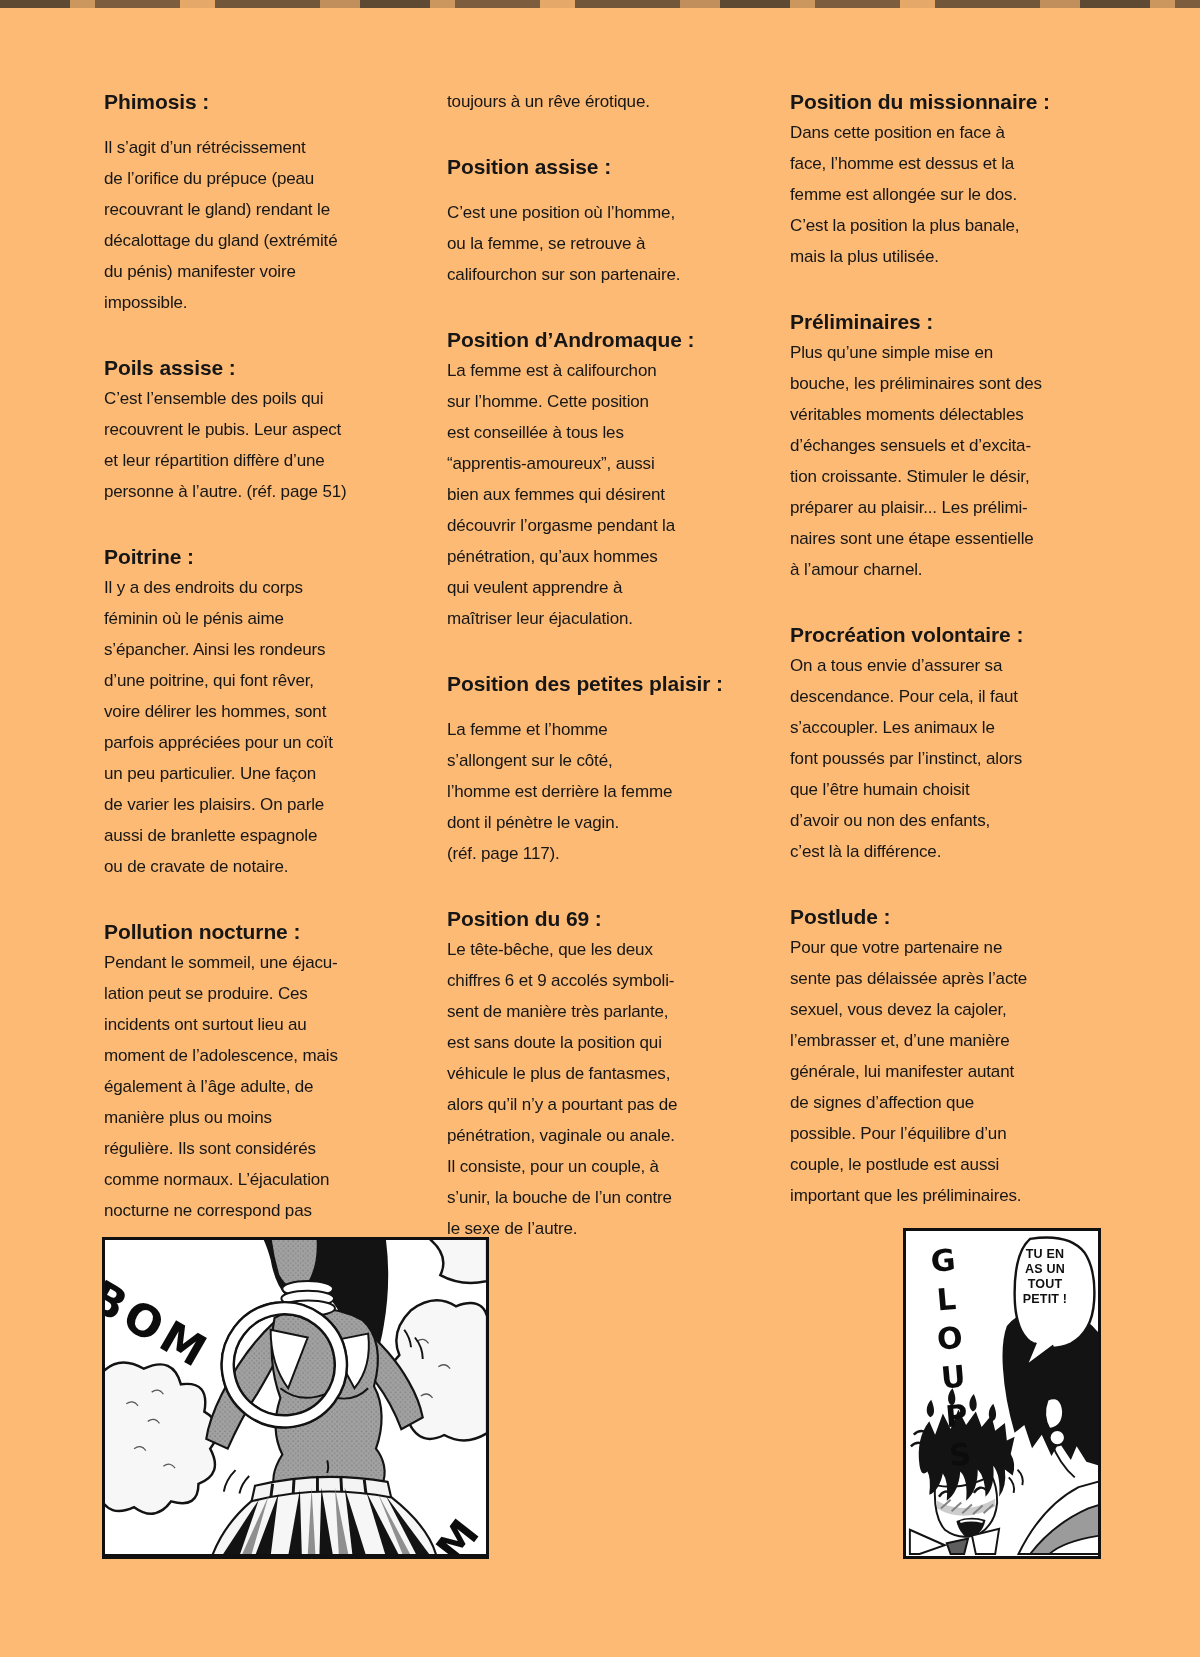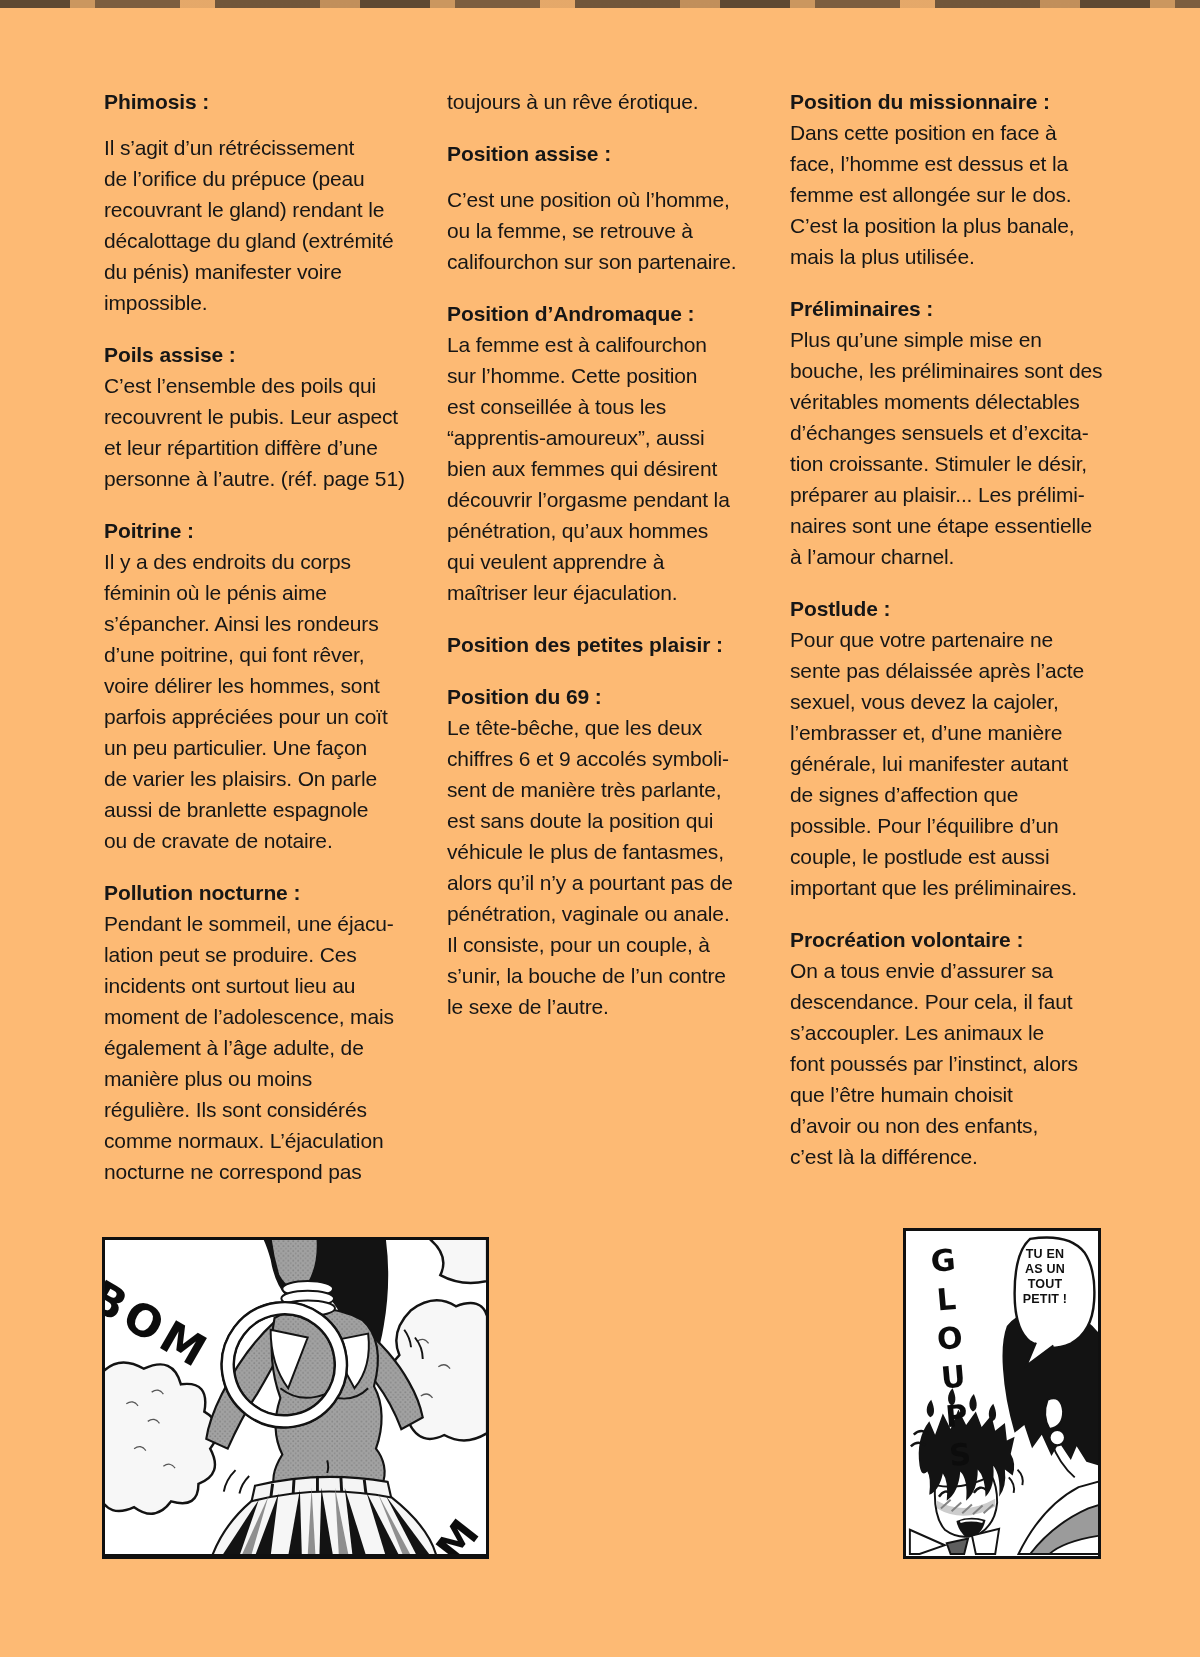--- a/index.html
+++ b/index.html
@@ -14,28 +14,28 @@
         rgba(20,20,20,.80) 0 70px, rgba(20,20,20,.25) 70px 95px,
         rgba(20,20,20,.65) 95px 180px, rgba(20,20,20,.12) 180px 215px,
         rgba(20,20,20,.7) 215px 320px, rgba(20,20,20,.3) 320px 360px);
     filter:blur(.6px);
     opacity:.85;
   }
   .col{position:absolute;top:86px;width:320px;}
   .col-1{left:104px;}
   .col-2{left:447px;}
   .col-3{left:790px;}
-  .entry{margin-top:21px;}
+  .entry{margin-top:34px;}
   .entry:first-child{margin-top:0;}
   .entry-heading{
     font-weight:bold;font-size:21px;line-height:31px;white-space:pre;
     letter-spacing:-0.1px;
   }
   .entry-body{
-    font-size:21px;line-height:31px;white-space:pre;letter-spacing:-0.15px;
+    font-size:17px;line-height:31px;white-space:pre;letter-spacing:-0.15px;
   }
   .entry.gap .entry-heading{margin-bottom:15px;}
 
   .panel{position:absolute;background:#fff;border:3px solid #101010;box-sizing:border-box;overflow:hidden;}
   .panel svg{position:absolute;left:0;top:0;width:100%;height:100%;}
   #dancer-panel{left:102px;top:1237px;width:387px;height:322px;border-bottom-width:5px;}
   #reaction-panel{left:903px;top:1228px;width:198px;height:331px;}
 
   .sfx{position:absolute;font-family:"DejaVu Sans",sans-serif;font-weight:bold;color:#0c0c0c;}
   #bom-tl{left:2px;top:30px;font-size:44px;letter-spacing:5px;transform:rotate(30deg);transform-origin:left top;}
@@ -117,20 +117,25 @@
 est conseillée à tous les
 “apprentis-amoureux”, aussi
 bien aux femmes qui désirent
 découvrir l’orgasme pendant la
 pénétration, qu’aux hommes
 qui veulent apprendre à
 maîtriser leur éjaculation.</div>
       </div>
       <div class="entry gap">
         <div class="entry-heading">Position des petites plaisir :</div>
+        <div class="entry-body">La femme et l’homme
+s’allongent sur le côté,
+l’homme est derrière la femme
+dont il pénètre le vagin.
+(réf. page 117).</div>
       </div>
       <div class="entry">
         <div class="entry-heading">Position du 69 :</div>
         <div class="entry-body">Le tête-bêche, que les deux
 chiffres 6 et 9 accolés symboli-
 sent de manière très parlante,
 est sans doute la position qui
 véhicule le plus de fantasmes,
 alors qu’il n’y a pourtant pas de
 pénétration, vaginale ou anale.
@@ -153,40 +158,40 @@
         <div class="entry-body">Plus qu’une simple mise en
 bouche, les préliminaires sont des
 véritables moments délectables
 d’échanges sensuels et d’excita-
 tion croissante. Stimuler le désir,
 préparer au plaisir... Les prélimi-
 naires sont une étape essentielle
 à l’amour charnel.</div>
       </div>
       <div class="entry">
+        <div class="entry-heading">Procréation volontaire :</div>
+        <div class="entry-body">On a tous envie d’assurer sa
+descendance. Pour cela, il faut
+s’accoupler. Les animaux le
+font poussés par l’instinct, alors
+que l’être humain choisit
+d’avoir ou non des enfants,
+c’est là la différence.</div>
+      </div>
+      <div class="entry">
         <div class="entry-heading">Postlude :</div>
         <div class="entry-body">Pour que votre partenaire ne
 sente pas délaissée après l’acte
 sexuel, vous devez la cajoler,
 l’embrasser et, d’une manière
 générale, lui manifester autant
 de signes d’affection que
 possible. Pour l’équilibre d’un
 couple, le postlude est aussi
 important que les préliminaires.</div>
-      </div>
-      <div class="entry">
-        <div class="entry-heading">Procréation volontaire :</div>
-        <div class="entry-body">On a tous envie d’assurer sa
-descendance. Pour cela, il faut
-s’accoupler. Les animaux le
-font poussés par l’instinct, alors
-que l’être humain choisit
-d’avoir ou non des enfants,
-c’est là la différence.</div>
       </div>
     </div>
 
   <div class="panel" id="dancer-panel">
     <svg viewBox="0 0 387 322" aria-hidden="true">
       <defs>
         <pattern id="skintone" width="5" height="5" patternUnits="userSpaceOnUse">
           <rect width="5" height="5" fill="#a2a2a2"></rect>
           <circle cx="1.2" cy="1.2" r="1" fill="#868686"></circle>
           <circle cx="3.7" cy="3.7" r="1" fill="#8d8d8d"></circle>

